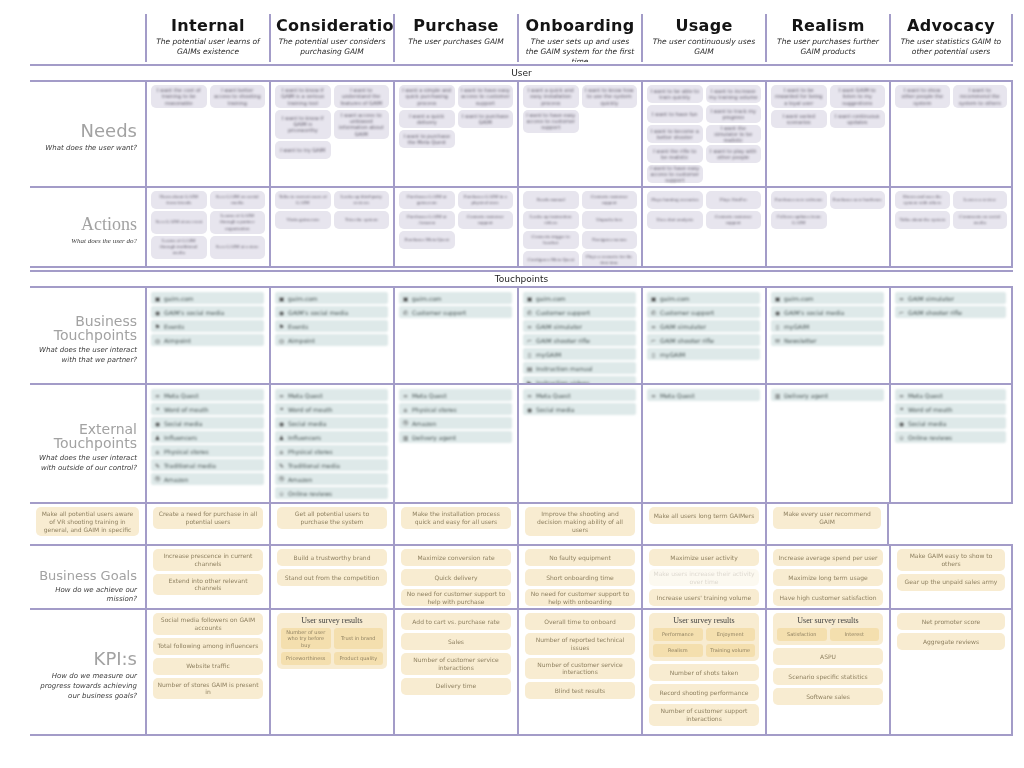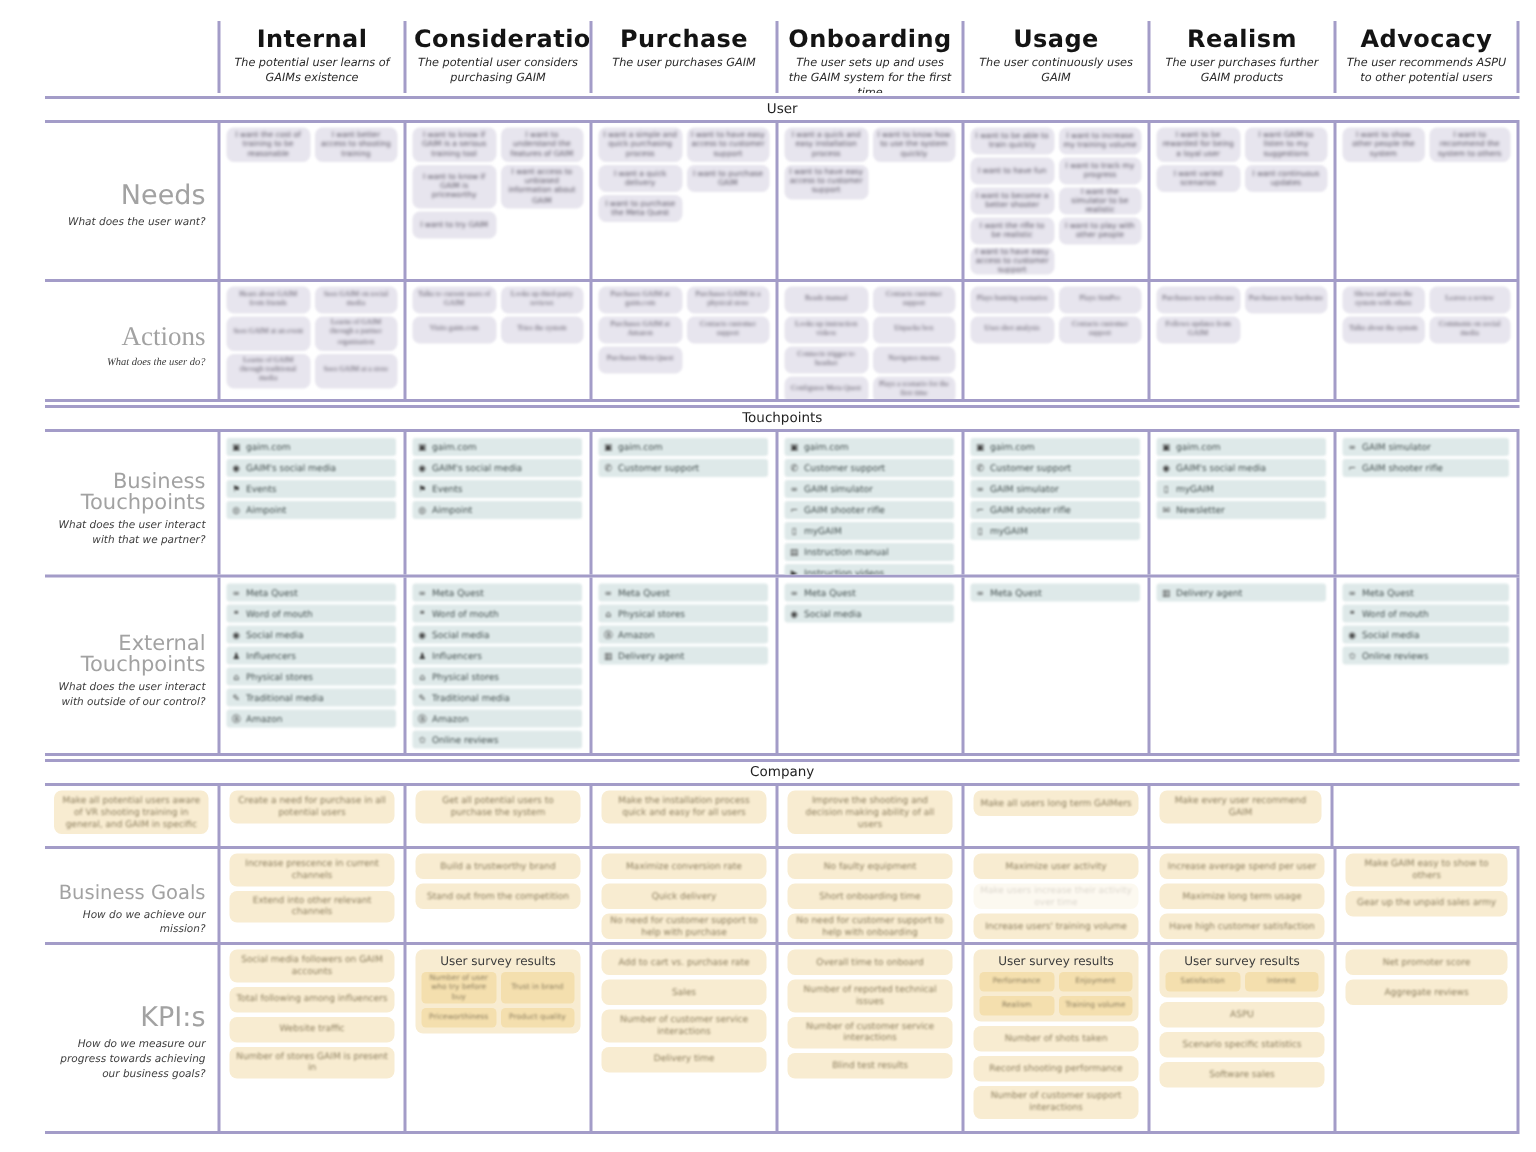--- a/index.html
+++ b/index.html
@@ -42,21 +42,21 @@
   .u-note .ntxt{font-size:5px;line-height:1.25;color:#5a5563;filter:blur(0.8px);}
   .tp-cell{display:flex;flex-direction:column;gap:2px;padding:4px 5px 4px 4px;}
   .tp-item{background:var(--note-tp);border-radius:2px;min-height:10px;display:flex;align-items:center;gap:3px;padding:1px 3px;filter:blur(0.8px);}
   .tp-icon{font-size:6px;color:#3f3f3f;width:7px;text-align:center;flex:0 0 auto;}
   .tp-txt{font-size:6px;color:#475353;}
   .company-cell{display:grid;grid-template-columns:1fr;gap:3px;padding:3px 6px;align-content:start;}
   .c-note{background:var(--note-co);border-radius:5px;padding:3px 4px;min-height:11px;display:flex;align-items:center;justify-content:center;text-align:center;filter:blur(0.45px);}
   .c-note .ntxt{font-size:6px;line-height:1.3;color:#8f8161;filter:blur(0.7px);}
   .c-note.faded{opacity:0.3;}
   .kpi-group{background:var(--note-co);border-radius:5px;padding:3px 4px 4px 4px;}
-  .kpi-group-title{font-size:8px;color:#3d3d3d;text-align:center;margin-bottom:3px;}
+  .kpi-group-title{font-size:8px;color:#3d3d3d;text-align:center;margin-bottom:3px;font-family:Liberation Serif, serif;}
   .kpi-subs{display:grid;grid-template-columns:1fr 1fr;gap:3px;}
   .sub-note{background:var(--note-sub);border-radius:3px;min-height:11px;display:flex;align-items:center;justify-content:center;text-align:center;padding:1px 2px;filter:blur(0.5px);}
   .sub-note .ntxt{font-size:5px;line-height:1.25;color:#8f8161;filter:blur(0.65px);}
 </style>
 </head>
 <body>
 
 <div class="board">
   <div class="grid header-row">
       <div class="label-spacer"></div>
@@ -79,21 +79,21 @@
       <div class="stage-h">
         <div class="stage-title">Usage</div>
         <div class="stage-desc">The user continuously uses GAIM</div>
       </div>
       <div class="stage-h">
         <div class="stage-title">Realism</div>
         <div class="stage-desc">The user purchases further GAIM products</div>
       </div>
       <div class="stage-h">
         <div class="stage-title">Advocacy</div>
-        <div class="stage-desc">The user recommends ASPU to other potential users</div>
+        <div class="stage-desc">The user statistics GAIM to other potential users</div>
       </div>
     </div>
 
   <div class="band">
     <span class="band-label">User</span>
   </div>
   <div class="grid row" id="row-needs">
       <div class="rlabel">
         <div class="rlabel-title">Needs</div>
         <div class="rlabel-q">What does the user want?</div>
@@ -583,23 +583,20 @@
           <span class="tp-icon">◉</span>
           <span class="tp-txt">Social media</span>
         </div>
         <div class="tp-item">
           <span class="tp-icon">✩</span>
           <span class="tp-txt">Online reviews</span>
         </div>
       </div>
     </div>
 
-  <div class="band">
-    <span class="band-label">Company</span>
-  </div>
   <div class="grid row" id="row-mission">
       <div class="cell company-cell">
         <div class="c-note">
           <span class="ntxt">Make all potential users aware of VR shooting training in general, and GAIM in specific</span>
         </div>
       </div>
       <div class="cell company-cell">
         <div class="c-note">
           <span class="ntxt">Create a need for purchase in all potential users</span>
         </div>

